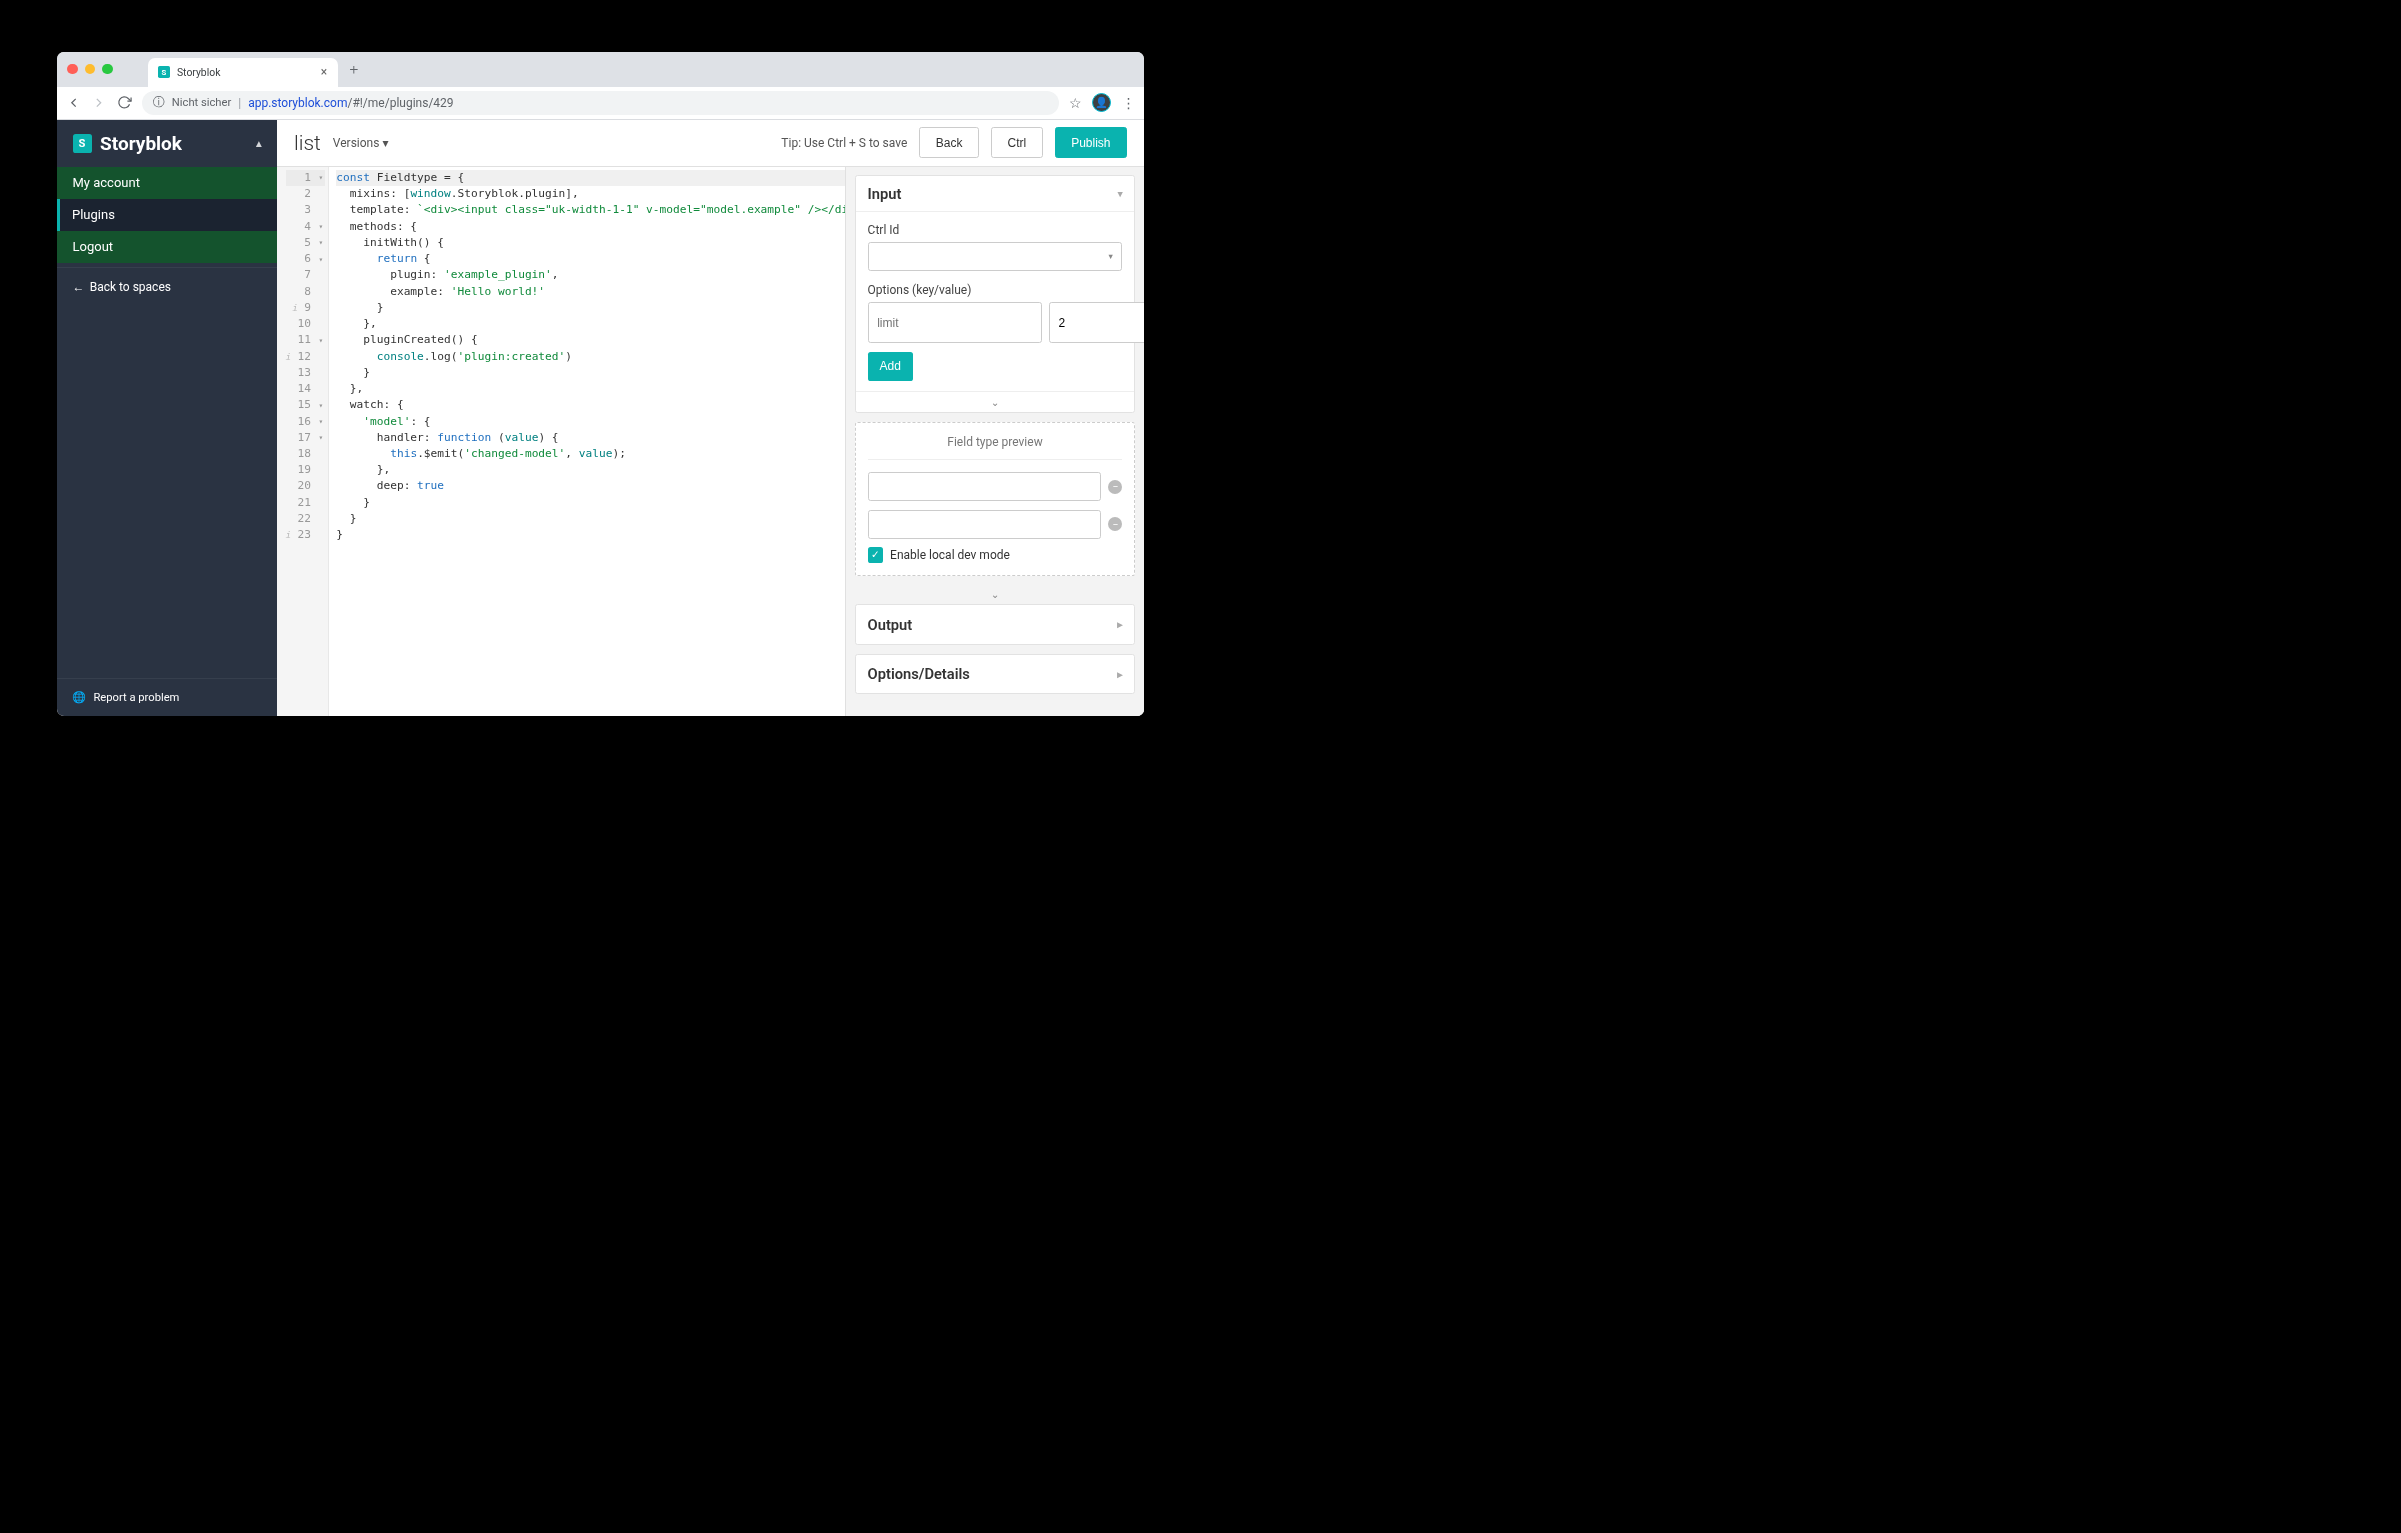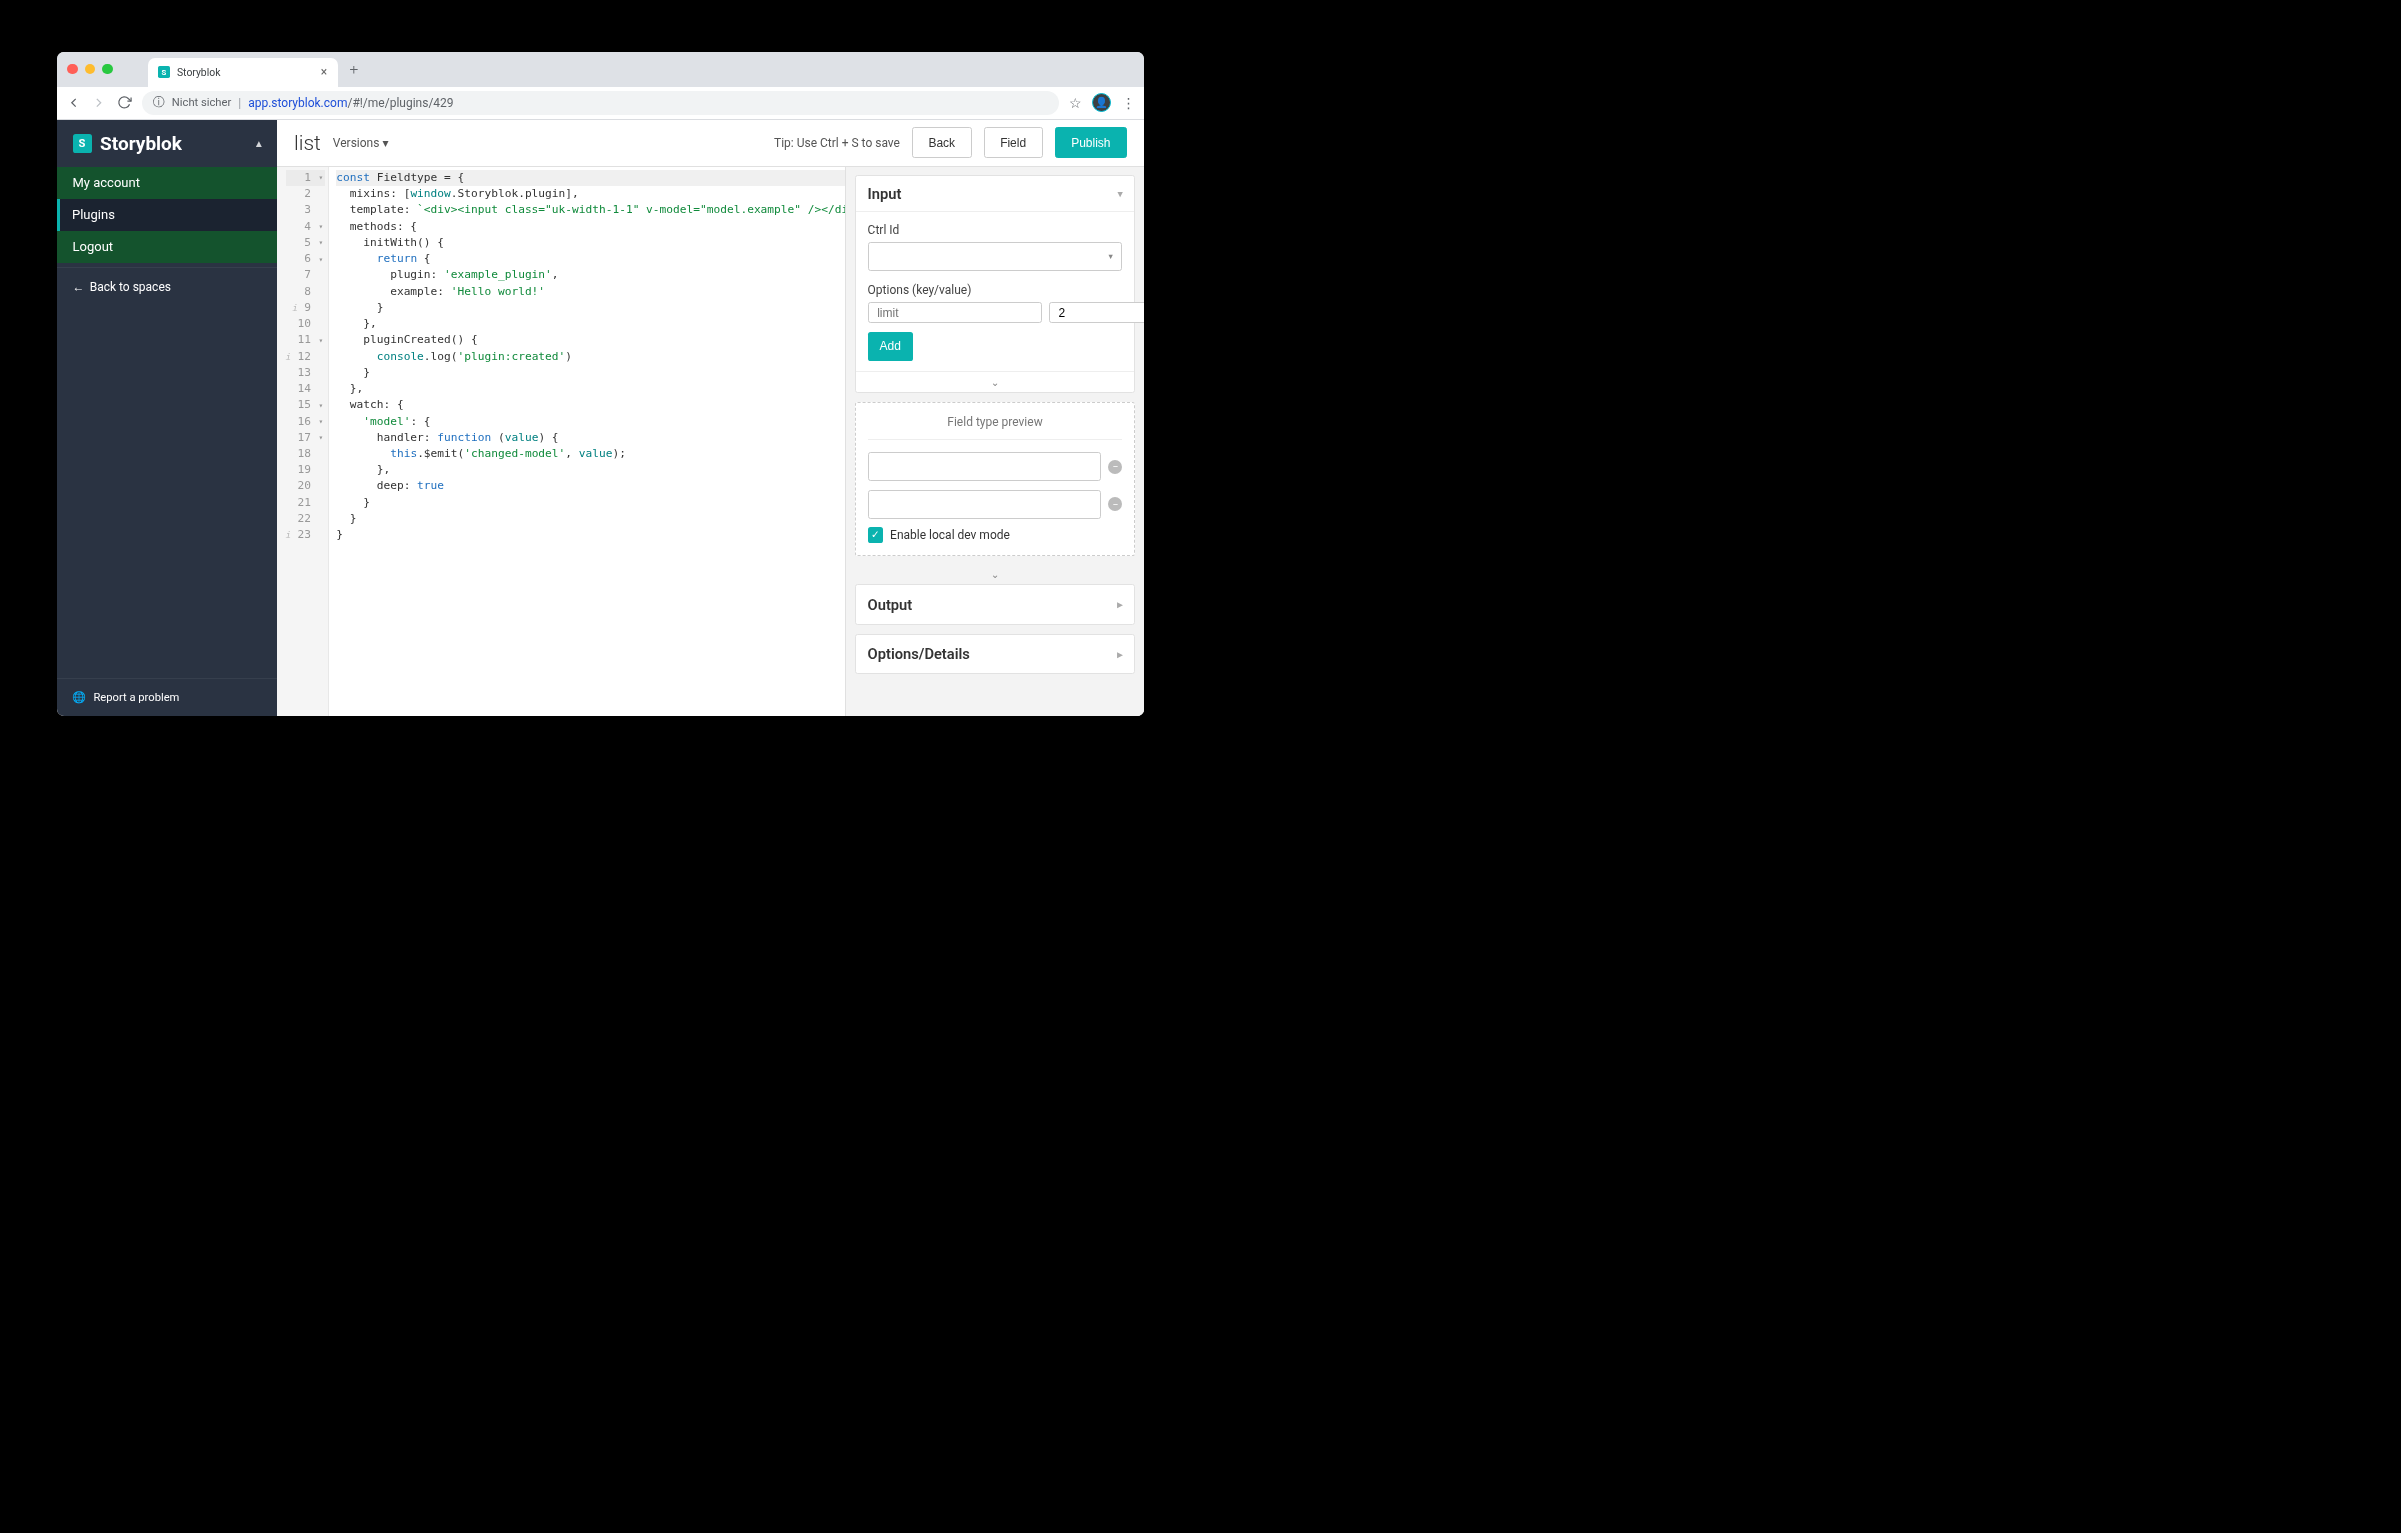--- a/index.html
+++ b/index.html
@@ -232,21 +232,21 @@
   .card-body { padding: 10.4px 12px; }
   .lbl { font-size:12px; color:#444; margin-bottom:5.2px; display:block;}
   .select {
     width:100%; height:29px; border:0.9px solid #ccc; border-radius:2.6px;
     background:#fff; display:flex;align-items:center; padding:0 8.6px;
     font-size:11.2px; color:#333; cursor:pointer; margin-bottom:12px;
   }
   .select .chev { margin-left:auto; color:#888; font-size:8.6px;}
   .opt-row { display:flex; gap:7px; align-items:center; margin-bottom:8.6px;}
   .opt-row input {
-    flex:1; height:21px; border:0.9px solid #ccc; border-radius:2.6px; padding:0 8.6px; font-size:12px;
+    flex:1; height:41px; border:0.9px solid #ccc; border-radius:2.6px; padding:0 8.6px; font-size:12px;
   }
   .btn-sm { height:29px; padding:0 12px; background:#0ab3af; color:#fff; border:none; border-radius:2.6px; font-size:12px; cursor:pointer;}
   .collapse-bar { text-align:center; padding:3.5px; color:#888; cursor:pointer; font-size:10.4px; border-top:0.9px solid #eee;}
   .preview-box {
     border:0.9px dashed #ccc; border-radius:2.6px; padding:12px; margin-bottom:8.6px;
     background:#fff;
   }
   .preview-title { text-align:center; color:#777; font-size:12px; margin-bottom:10.4px;}
   .preview-divider { border-top:0.9px solid #eee; margin-bottom:12px;}
   .pv-row { display:flex; gap:7px; align-items:center; margin-bottom:8.6px;}
@@ -332,21 +332,21 @@
     </div>
 
     <div class="main">
       <div class="main-header">
         <span class="page-title">list</span>
         <span class="versions">
           <span>Versions</span> <span>▾</span>
         </span>
         <span class="tip-text">Tip: Use Ctrl + S to save</span>
         <button class="btn">Back</button>
-        <button class="btn">Field</button>
+        <button class="btn">Ctrl</button>
         <button class="btn primary">Publish</button>
       </div>
       <div class="main-body">
 
         <div class="editor">
           <div class="gutter" id="gutter">
               <div class="ln active-ln">1<span class="fold">▾</span></div>
               <div class="ln">2<span class="fold"></span></div>
               <div class="ln">3<span class="fold"></span></div>
               <div class="ln">4<span class="fold">▾</span></div>

